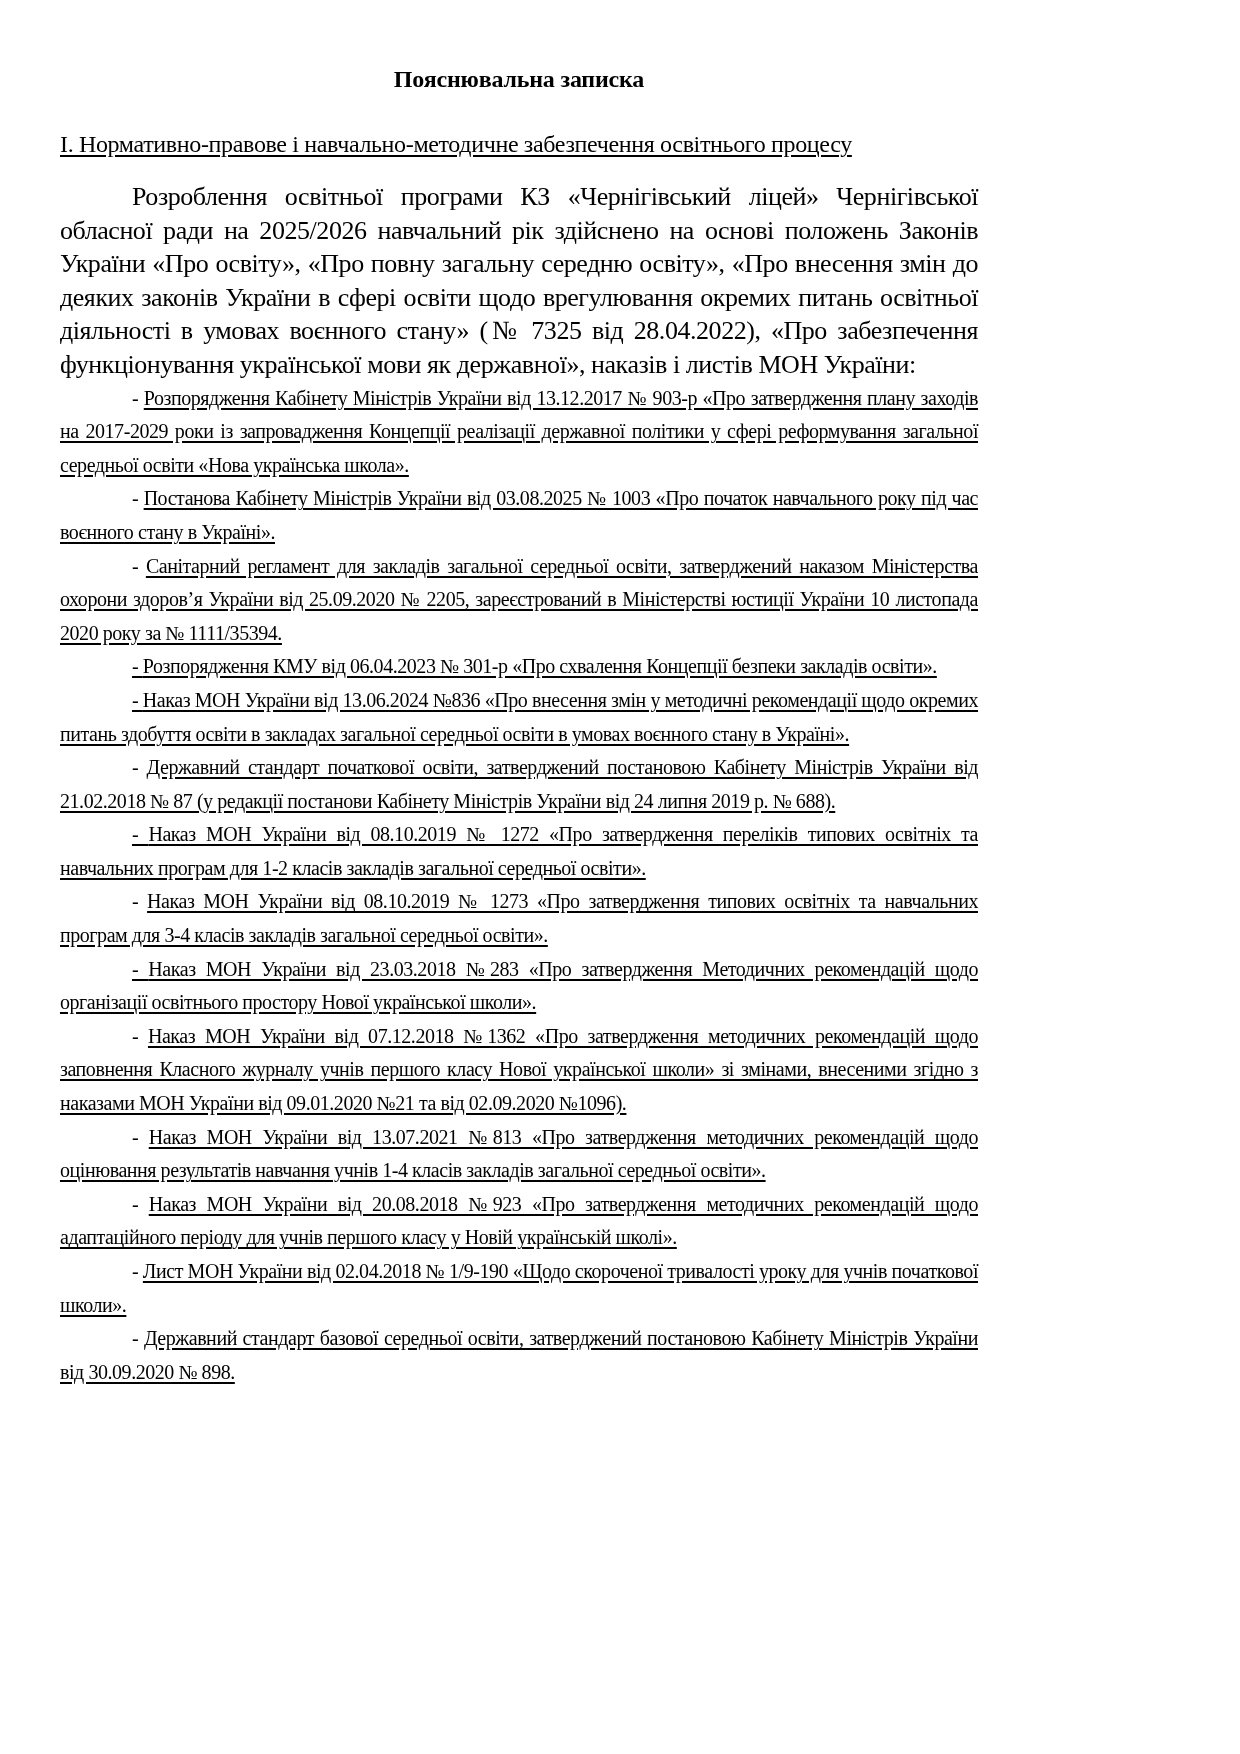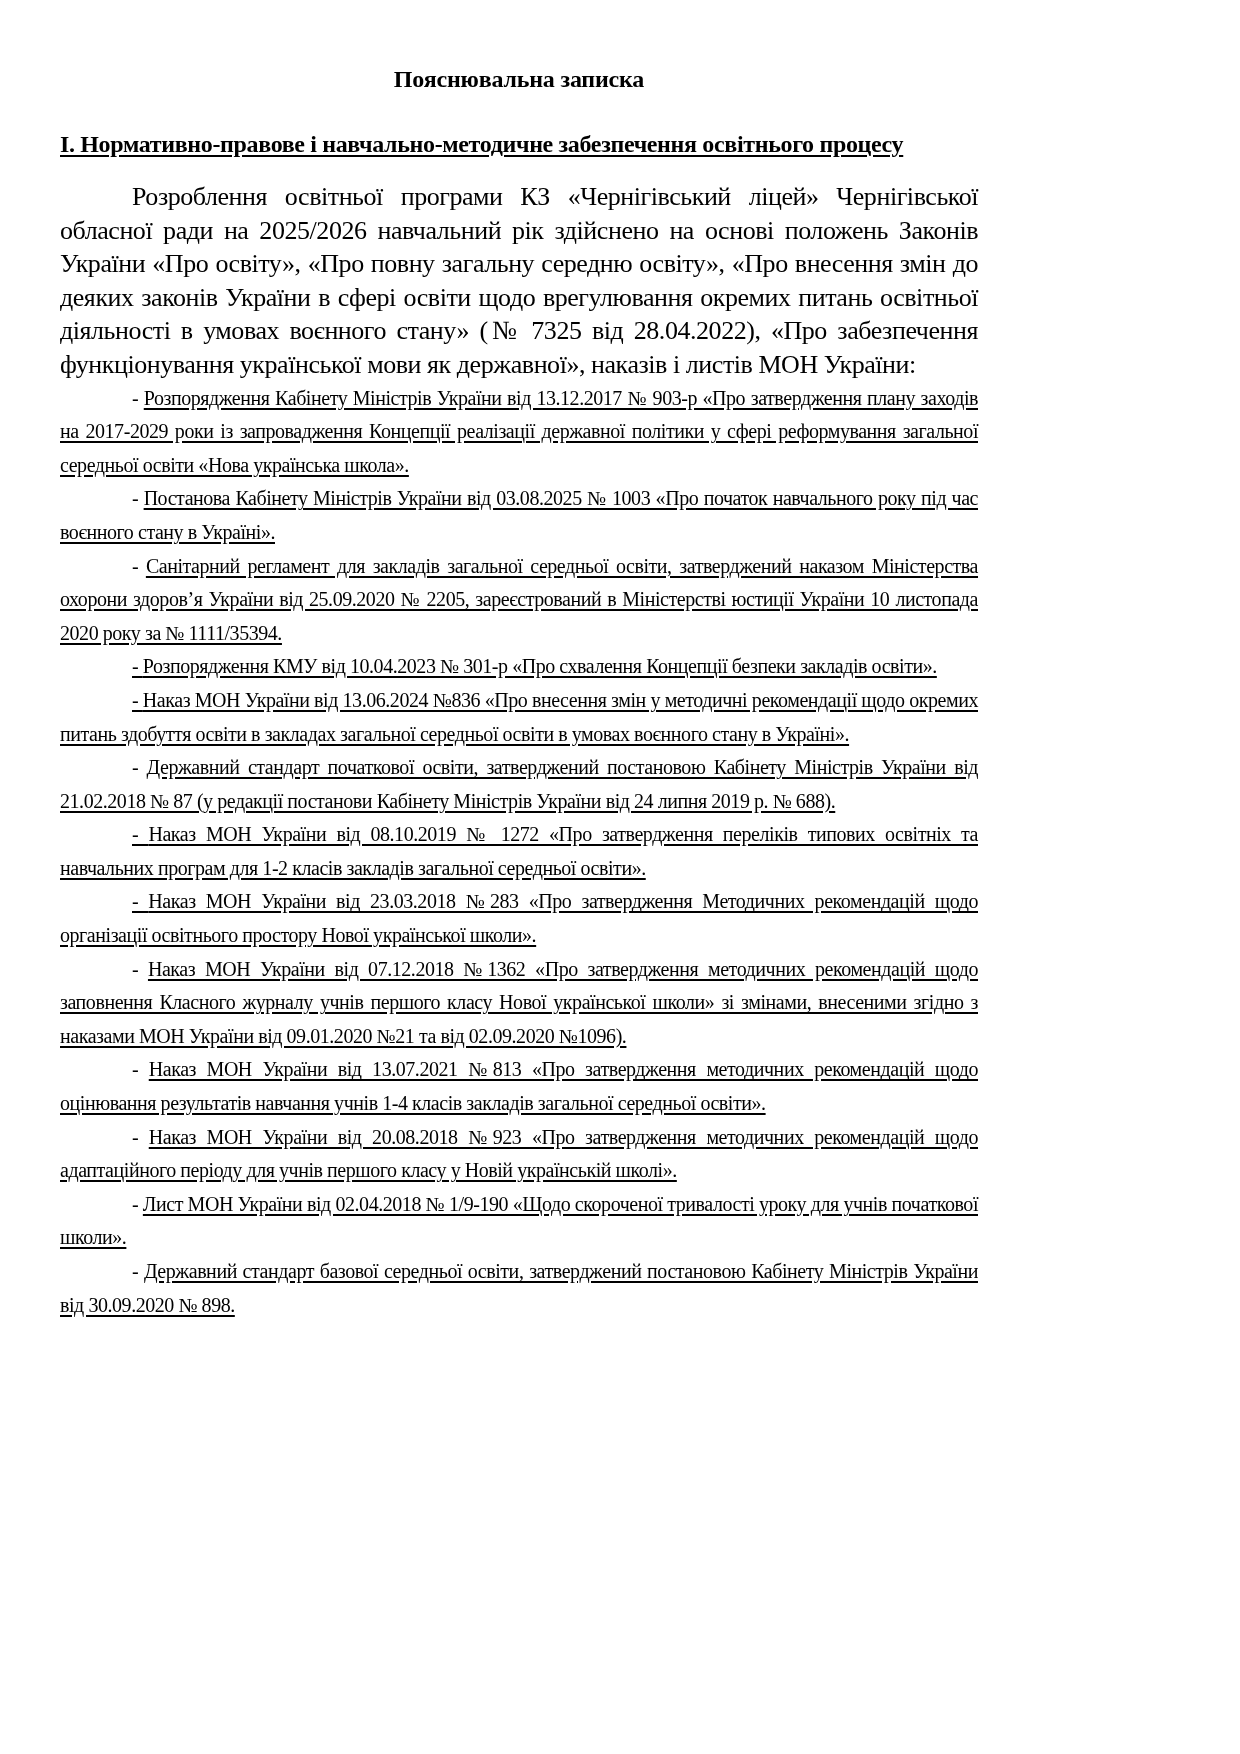--- a/index.html
+++ b/index.html
@@ -23,21 +23,21 @@
     }
     .doc-title {
       text-align: center;
       font-weight: bold;
       font-size: 24px;
       line-height: 34px;
       margin: 0 0 31px 0;
       letter-spacing: -0.2px;
     }
     .section-heading {
-      font-weight: bold;
+      font-weight: normal;
       font-size: 24px;
       line-height: 34px;
       margin: 0 0 19px 0;
       text-decoration: underline;
       text-decoration-thickness: 2px;
       text-underline-offset: 3px;
       letter-spacing: -0.35px;
       white-space: nowrap;
     }
     .para {
@@ -66,24 +66,25 @@
 <body>
 
 <div class="page">
   <div class="doc-title">Пояснювальна записка</div>
   <div class="section-heading">І. Нормативно-правове і навчально-методичне забезпечення освітнього процесу</div>
   <p class="para">Розроблення освітньої програми КЗ «Чернігівський ліцей» Чернігівської обласної ради на 2025/2026 навчальний рік здійснено на основі положень Законів України «Про освіту», «Про повну загальну середню освіту», «Про внесення змін до деяких законів України в сфері освіти щодо врегулювання окремих питань освітньої діяльності в умовах воєнного стану» (№ 7325 від 28.04.2022), «Про забезпечення функціонування української мови як державної», наказів і листів МОН України:</p>
   <div id="regulation-list">
       <p class="list-item"><span>- </span><span class="u">Розпорядження Кабінету Міністрів України від 13.12.2017 № 903-р «Про затвердження плану заходів на 2017-2029 роки із запровадження Концепції реалізації державної політики у сфері реформування загальної середньої освіти «Нова українська школа».</span></p>
       <p class="list-item"><span>- </span><span class="u">Постанова Кабінету Міністрів України від 03.08.2025 № 1003 «Про початок навчального року під час воєнного стану в Україні».</span></p>
       <p class="list-item"><span>- </span><span class="u">Санітарний регламент для закладів загальної середньої освіти, затверджений наказом Міністерства охорони здоров’я України від 25.09.2020 № 2205, зареєстрований в Міністерстві юстиції України 10 листопада 2020 року за № 1111/35394.</span></p>
-      <p class="list-item"><span class="u">- </span><span class="u">Розпорядження КМУ від 10.04.2023 № 301-р «Про схвалення Концепції безпеки закладів освіти».</span></p>
+      <p class="list-item"><span class="u">- </span><span class="u">Розпорядження КМУ від 06.04.2023 № 301-р «Про схвалення Концепції безпеки закладів освіти».</span></p>
       <p class="list-item"><span class="u">- </span><span class="u">Наказ МОН України від 13.06.2024 №836 «Про внесення змін у методичні рекомендації щодо окремих питань здобуття освіти в закладах загальної середньої освіти в умовах воєнного стану в Україні».</span></p>
       <p class="list-item"><span>- </span><span class="u">Державний стандарт початкової освіти, затверджений постановою Кабінету Міністрів України від 21.02.2018 № 87 (у редакції постанови Кабінету Міністрів України від 24 липня 2019 р. № 688).</span></p>
       <p class="list-item"><span class="u">- </span><span class="u">Наказ МОН України від 08.10.2019 № 1272 «Про затвердження переліків типових освітніх та навчальних програм для 1-2 класів закладів загальної середньої освіти».</span></p>
+      <p class="list-item"><span>- </span><span class="u">Наказ МОН України від 08.10.2019 № 1273 «Про затвердження типових освітніх та навчальних програм для 3-4 класів закладів загальної середньої освіти».</span></p>
       <p class="list-item"><span class="u">- </span><span class="u">Наказ МОН України від 23.03.2018 №283 «Про затвердження Методичних рекомендацій щодо організації освітнього простору Нової української школи».</span></p>
       <p class="list-item"><span>- </span><span class="u">Наказ МОН України від 07.12.2018 №1362 «Про затвердження методичних рекомендацій щодо заповнення Класного журналу учнів першого класу Нової української школи» зі змінами, внесеними згідно з наказами МОН України від 09.01.2020 №21 та від 02.09.2020 №1096).</span></p>
       <p class="list-item"><span>- </span><span class="u">Наказ МОН України від 13.07.2021 №813 «Про затвердження методичних рекомендацій щодо оцінювання результатів навчання учнів 1-4 класів закладів загальної середньої освіти».</span></p>
       <p class="list-item"><span>- </span><span class="u">Наказ МОН України від 20.08.2018 №923 «Про затвердження методичних рекомендацій щодо адаптаційного періоду для учнів першого класу у Новій українській школі».</span></p>
       <p class="list-item"><span>- </span><span class="u">Лист МОН України від 02.04.2018 № 1/9-190 «Щодо скороченої тривалості уроку для учнів початкової школи».</span></p>
       <p class="list-item"><span>- </span><span class="u">Державний стандарт базової середньої освіти, затверджений постановою Кабінету Міністрів України від 30.09.2020 № 898.</span></p>
     </div>
 </div>
 
 </body></html>

